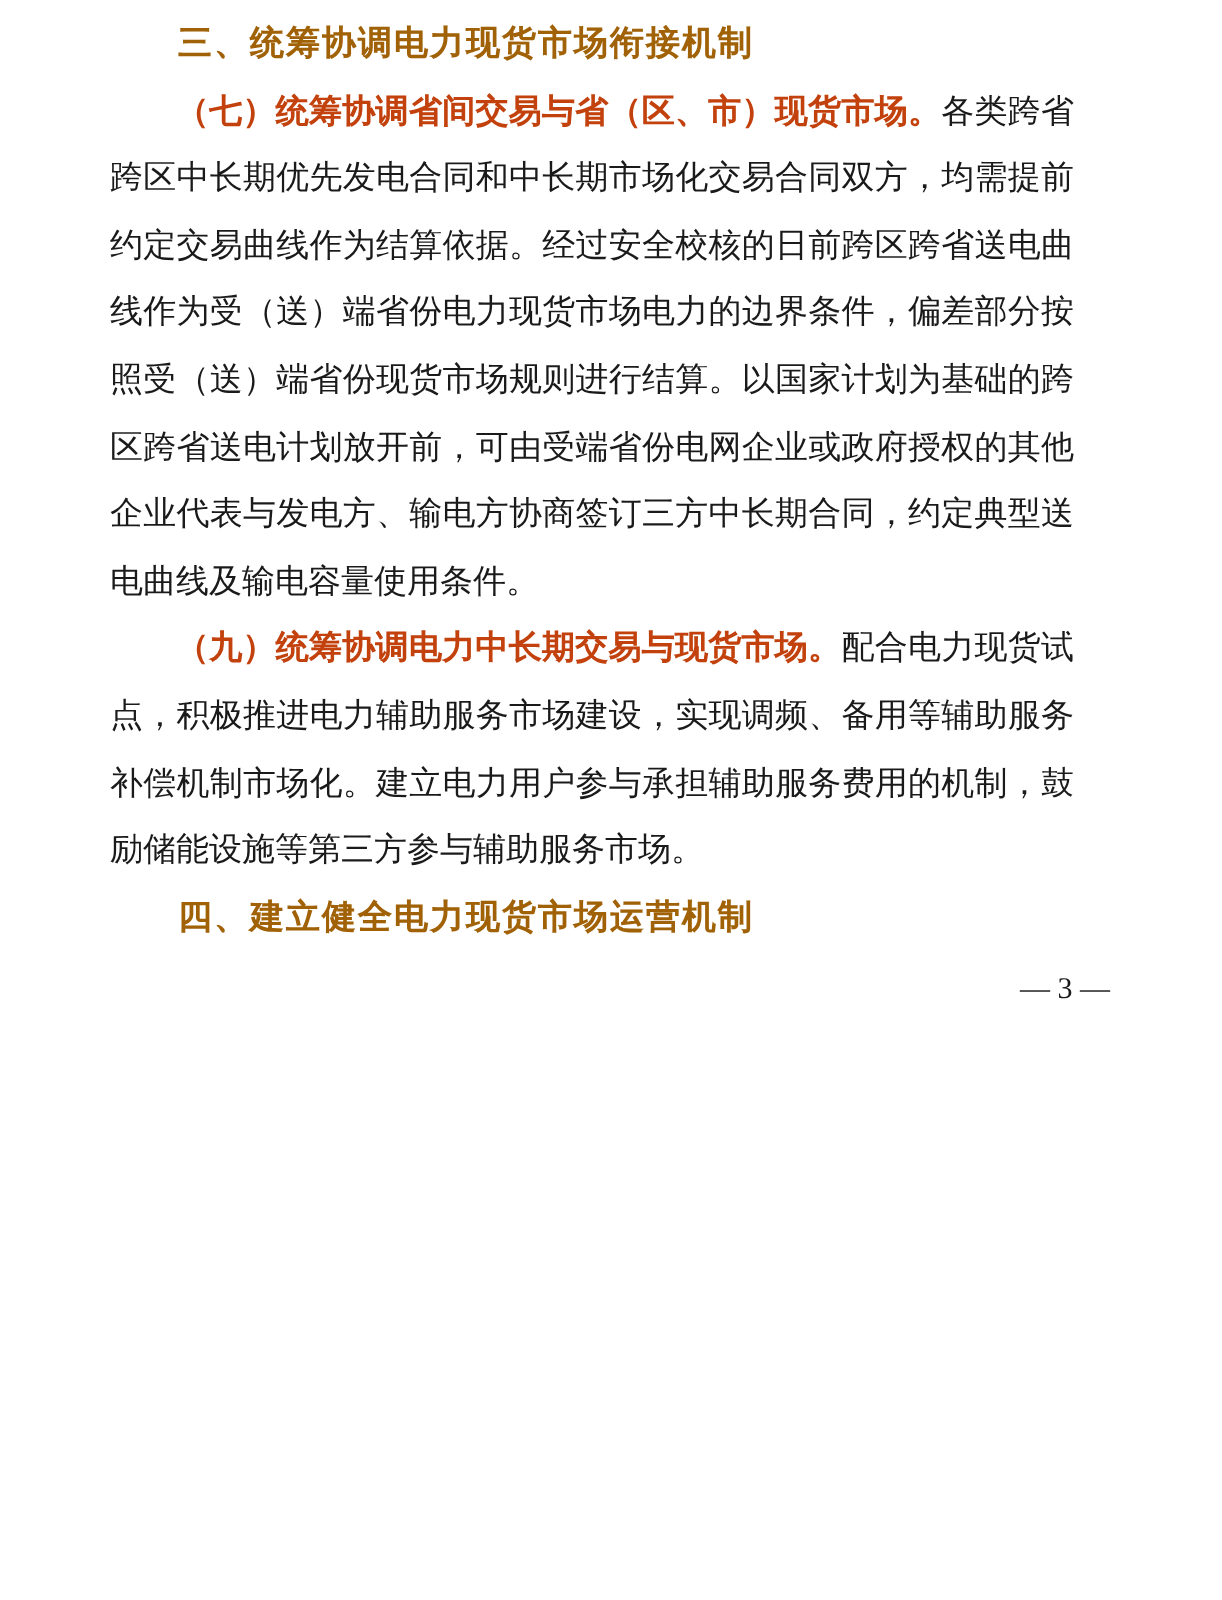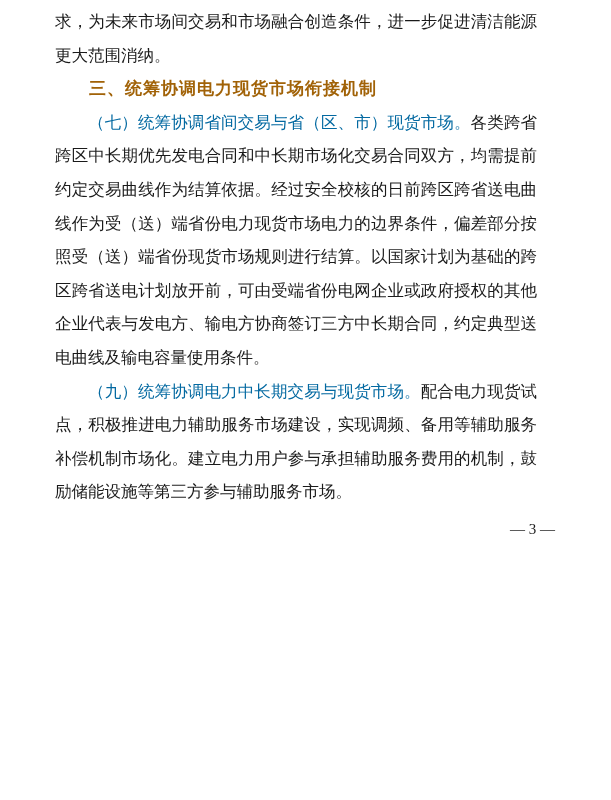--- a/index.html
+++ b/index.html
@@ -33,46 +33,46 @@
     margin: 0;
     font-size: 17px;
     line-height: 33.6px;
     font-weight: bold;
     font-family: "Liberation Sans", "DejaVu Sans", sans-serif;
     text-indent: 2em;
     letter-spacing: 1px;
     color: #a16207;
   }
   .lead {
-    font-weight: normal;
-    color: #0369a1;
+    font-weight: bold;
+    color: #c2410c;
   }
   .page-num {
     margin: 10px -18px 0 0;
     text-align: right;
     font-size: 15px;
     line-height: 20px;
     color: #1a1a1a;
     font-family: "Liberation Serif", "DejaVu Serif", serif;
   }
 </style>
 </head>
 <body>
 
 <div class="page">
 
-  <p class="body-par no-indent">求，为未来市场间交易和市场融合创造条件，进一步促进清洁能源更大范围消纳。</p>
 
   <h2 class="doc-heading">三、统筹协调电力现货市场衔接机制</h2>
 
   <p class="body-par">
     <span class="lead">（七）统筹协调省间交易与省（区、市）现货市场。</span><span>各类跨省跨区中长期优先发电合同和中长期市场化交易合同双方，均需提前约定交易曲线作为结算依据。经过安全校核的日前跨区跨省送电曲线作为受（送）端省份电力现货市场电力的边界条件，偏差部分按照受（送）端省份现货市场规则进行结算。以国家计划为基础的跨区跨省送电计划放开前，可由受端省份电网企业或政府授权的其他企业代表与发电方、输电方协商签订三方中长期合同，约定典型送电曲线及输电容量使用条件。</span>
   </p>
 
 
   <p class="body-par">
     <span class="lead">（九）统筹协调电力中长期交易与现货市场。</span><span>配合电力现货试点，积极推进电力辅助服务市场建设，实现调频、备用等辅助服务补偿机制市场化。建立电力用户参与承担辅助服务费用的机制，鼓励储能设施等第三方参与辅助服务市场。</span>
   </p>
 
+  <h2 class="doc-heading">四、建立健全电力现货市场运营机制</h2>
 
   <div class="page-num">— 3 —</div>
 
 </div>
 
 </body></html>

